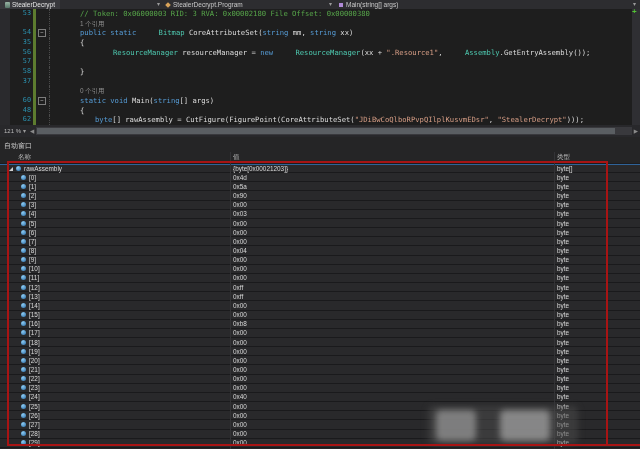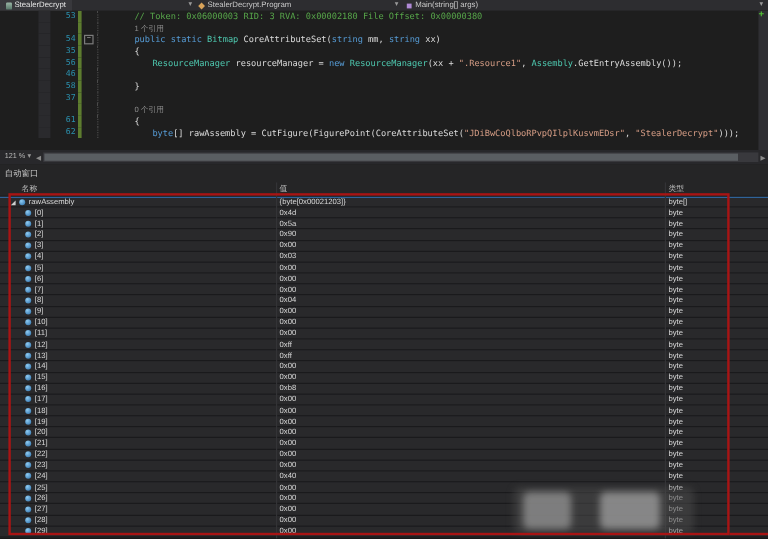--- a/index.html
+++ b/index.html
@@ -14,30 +14,30 @@
   .sec1{width:100px;justify-content:flex-end;padding-right:3px;}
   .sec2{width:170px;padding-left:3px;gap:3px;}
   .sec3{flex:1;padding-left:3px;gap:3px;}
   .dd{color:#9a9a9a;font-size:6px;line-height:9px;}
   .sec2 .dd,.sec3 .dd{margin-left:auto;margin-right:4px;}
   .class-icon{width:4px;height:4px;background:#d8a35a;transform:rotate(45deg);display:inline-block;}
   .method-icon{width:4px;height:4px;background:#b08ad6;display:inline-block;}
   
   .editor{position:absolute;top:9px;left:0;width:640px;height:116px;overflow:hidden;background:var(--editor_bg,#1e1e1e);}
   .lines{position:absolute;top:0;left:0;width:632px;}
-  .cl{display:flex;height:9.66px;line-height:9.6px;font-size:7.2px;white-space:pre;padding-left:32px;}
+  .cl{display:flex;height:9.66px;line-height:9.6px;font-size:7.2px;white-space:pre;}
   .bp{width:10px;background:#2a2a2d;flex:none;}
   .ln{width:21px;flex:none;text-align:right;padding-right:2px;color:var(--line_number,#2b91af);
       font-family:"DejaVu Sans Mono",monospace;font-size:6.8px;}
   .chg{width:3px;flex:none;background:var(--change_bar,#5d7c2f);}
   .fold{width:13px;flex:none;position:relative;border-right:1px dotted #4a4a4a;}
   .foldbox{position:absolute;left:2px;top:1px;width:6px;height:6px;border:1px solid #7c7c7c;color:#c4c4c4;
            background:#1e1e1e;font-size:6px;line-height:5px;text-align:center;}
   .code{font-family:"DejaVu Sans Mono",monospace;color:#dcdcdc;overflow:hidden;}
-  .com{color:var(--comment,#57a64a);text-align:center;} .kw{color:var(--keyword,#569cd6);} .ty{color:var(--type_name,#4ec9b0);}
+  .com{color:var(--comment,#57a64a);text-align:center;} .kw{color:var(--keyword,#569cd6);} .ty{color:var(--type_name,#4ec9b0);margin-left:18px;}
   .str{color:var(--string_lit,#d69d85);} .pl{color:#dcdcdc;}
   .lens{color:#8f8f8f;font-size:6.4px;font-family:"Liberation Sans",sans-serif;}
   .vscroll{position:absolute;right:0;top:0;width:8px;height:116px;background:#2f2f33;}
   .plus{position:absolute;top:-2px;left:0;color:#52c234;font-weight:bold;font-size:8px;}
   
   .hbar{position:absolute;top:125px;left:0;width:640px;height:12px;background:#28282b;display:flex;
         align-items:center;font-size:6px;color:#b8b8b8;gap:2px;padding:0 2px;box-sizing:border-box;}
   .zoomctl{display:flex;align-items:center;gap:2px;padding:0 2px;height:10px;}
   .harrow{font-size:5.5px;color:#8a8a8a;}
   .htrack{flex:1;height:8px;background:#39393d;position:relative;}
@@ -98,25 +98,26 @@
     </div>
   </div>
 
   <div class="editor">
     <div class="lines">
         <div class="cl"><span class="bp"></span><span class="ln">53</span><span class="chg"></span><span class="fold"></span><span class="code" style="padding-left: 30px;"><span class="com">// Token: 0x06000003 RID: 3 RVA: 0x00002180 File Offset: 0x00000380</span></span></div>
         <div class="cl"><span class="bp"></span><span class="ln"></span><span class="chg"></span><span class="fold"></span><span class="code" style="padding-left: 30px;"><span class="lens">1 个引用</span></span></div>
         <div class="cl"><span class="bp"></span><span class="ln">54</span><span class="chg"></span><span class="fold"><span class="foldbox">−</span></span><span class="code" style="padding-left: 30px;"><span class="kw">public static </span><span class="ty">Bitmap</span><span class="pl"> CoreAttributeSet(</span><span class="kw">string</span><span class="pl"> mm, </span><span class="kw">string</span><span class="pl"> xx)</span></span></div>
         <div class="cl"><span class="bp"></span><span class="ln">35</span><span class="chg"></span><span class="fold"></span><span class="code" style="padding-left: 30px;"><span class="pl">{</span></span></div>
         <div class="cl"><span class="bp"></span><span class="ln">56</span><span class="chg"></span><span class="fold"></span><span class="code" style="padding-left: 45px;"><span class="ty">ResourceManager</span><span class="pl"> resourceManager = </span><span class="kw">new </span><span class="ty">ResourceManager</span><span class="pl">(xx + </span><span class="str">".Resource1"</span><span class="pl">, </span><span class="ty">Assembly</span><span class="pl">.GetEntryAssembly());</span></span></div>
-        <div class="cl"><span class="bp"></span><span class="ln">46</span><span class="chg"></span><span class="fold"></span></div>
+        <div class="cl"><span class="bp"></span><span class="ln">57</span><span class="chg"></span><span class="fold"></span></div>
         <div class="cl"><span class="bp"></span><span class="ln">58</span><span class="chg"></span><span class="fold"></span><span class="code" style="padding-left: 30px;"><span class="pl">}</span></span></div>
         <div class="cl"><span class="bp"></span><span class="ln">37</span><span class="chg"></span><span class="fold"></span><span class="code" style="padding-left: 30px;"></span></div>
         <div class="cl"><span class="bp"></span><span class="ln"></span><span class="chg"></span><span class="fold"></span><span class="code" style="padding-left: 30px;"><span class="lens">0 个引用</span></span></div>
-        <div class="cl"><span class="bp"></span><span class="ln">61</span><span class="chg"></span><span class="fold"></span><span class="code" style="padding-left: 30px;"><span class="pl">{</span></span></div>
+        <div class="cl"><span class="bp"></span><span class="ln">60</span><span class="chg"></span><span class="fold"><span class="foldbox">−</span></span><span class="code" style="padding-left: 30px;"><span class="kw">static void </span><span class="pl">Main(</span><span class="kw">string</span><span class="pl">[] args)</span></span></div>
+        <div class="cl"><span class="bp"></span><span class="ln">48</span><span class="chg"></span><span class="fold"></span><span class="code" style="padding-left: 30px;"><span class="pl">{</span></span></div>
         <div class="cl"><span class="bp"></span><span class="ln">62</span><span class="chg"></span><span class="fold"></span><span class="code" style="padding-left: 45px;"><span class="kw">byte</span><span class="pl">[] rawAssembly = CutFigure(FigurePoint(CoreAttributeSet(</span><span class="str">"JDiBwCoQlboRPvpQIlplKusvmEDsr"</span><span class="pl">, </span><span class="str">"StealerDecrypt"</span><span class="pl">)));</span></span></div>
       </div>
     <div class="vscroll">
       <span class="plus">+</span>
     </div>
   </div>
 
   <div class="hbar">
     <span class="zoomctl">
       <span>121 %</span>

